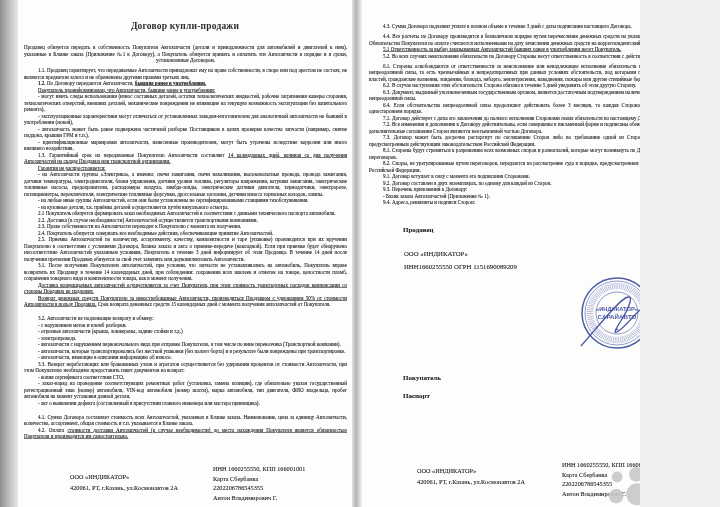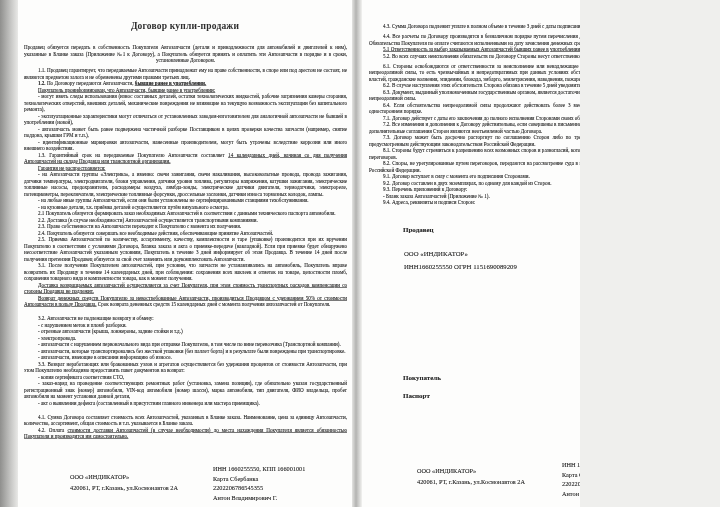--- a/index.html
+++ b/index.html
@@ -1,21 +1,21 @@
 <!DOCTYPE html>
 <html style="--paper: #fdfdfc; --text: #2e2e2e; --seal: #3c4ea0; --ink: #2e3f97; --watermark: #c8c8c8;"><head>
 <meta charset="utf-8">
 <style>
   html,body{margin:0;padding:0;}
   body{
     width:720px;height:507px;overflow:hidden;
     font-family:"Liberation Serif","DejaVu Serif",serif;
     background:#efefed;
   }
-  .photo{position:relative;width:572px;height:507px;overflow:hidden;background:var(--paper,#fdfdfc);padding-left:8px;}
+  .photo{position:relative;width:640px;height:507px;overflow:hidden;background:var(--paper,#fdfdfc);}
   .edge-left{position:absolute;left:0;top:0;width:18px;height:507px;
     background:linear-gradient(to right,#8f8f8d,#c2c2c0 55%,#e9e9e7);}
   .seam{position:absolute;left:352px;top:0;width:10px;height:507px;
     background:linear-gradient(to right,#e3e3e1,#b3b3b1 40%,#cdcdcb 65%,#f2f2f0);}
   .page{position:absolute;top:0;height:507px;background:var(--paper,#fdfdfc);overflow:hidden;}
   .page-left{left:18px;width:334px;}
   .page-right{left:362px;width:358px;}
   .inner{position:absolute;left:0;top:0;width:200%;height:200%;
     transform:scale(0.5);transform-origin:0 0;color:var(--text,#2e2e2e);}
   .title{position:absolute;top:40px;left:0;width:100%;margin:0;text-align:center;

